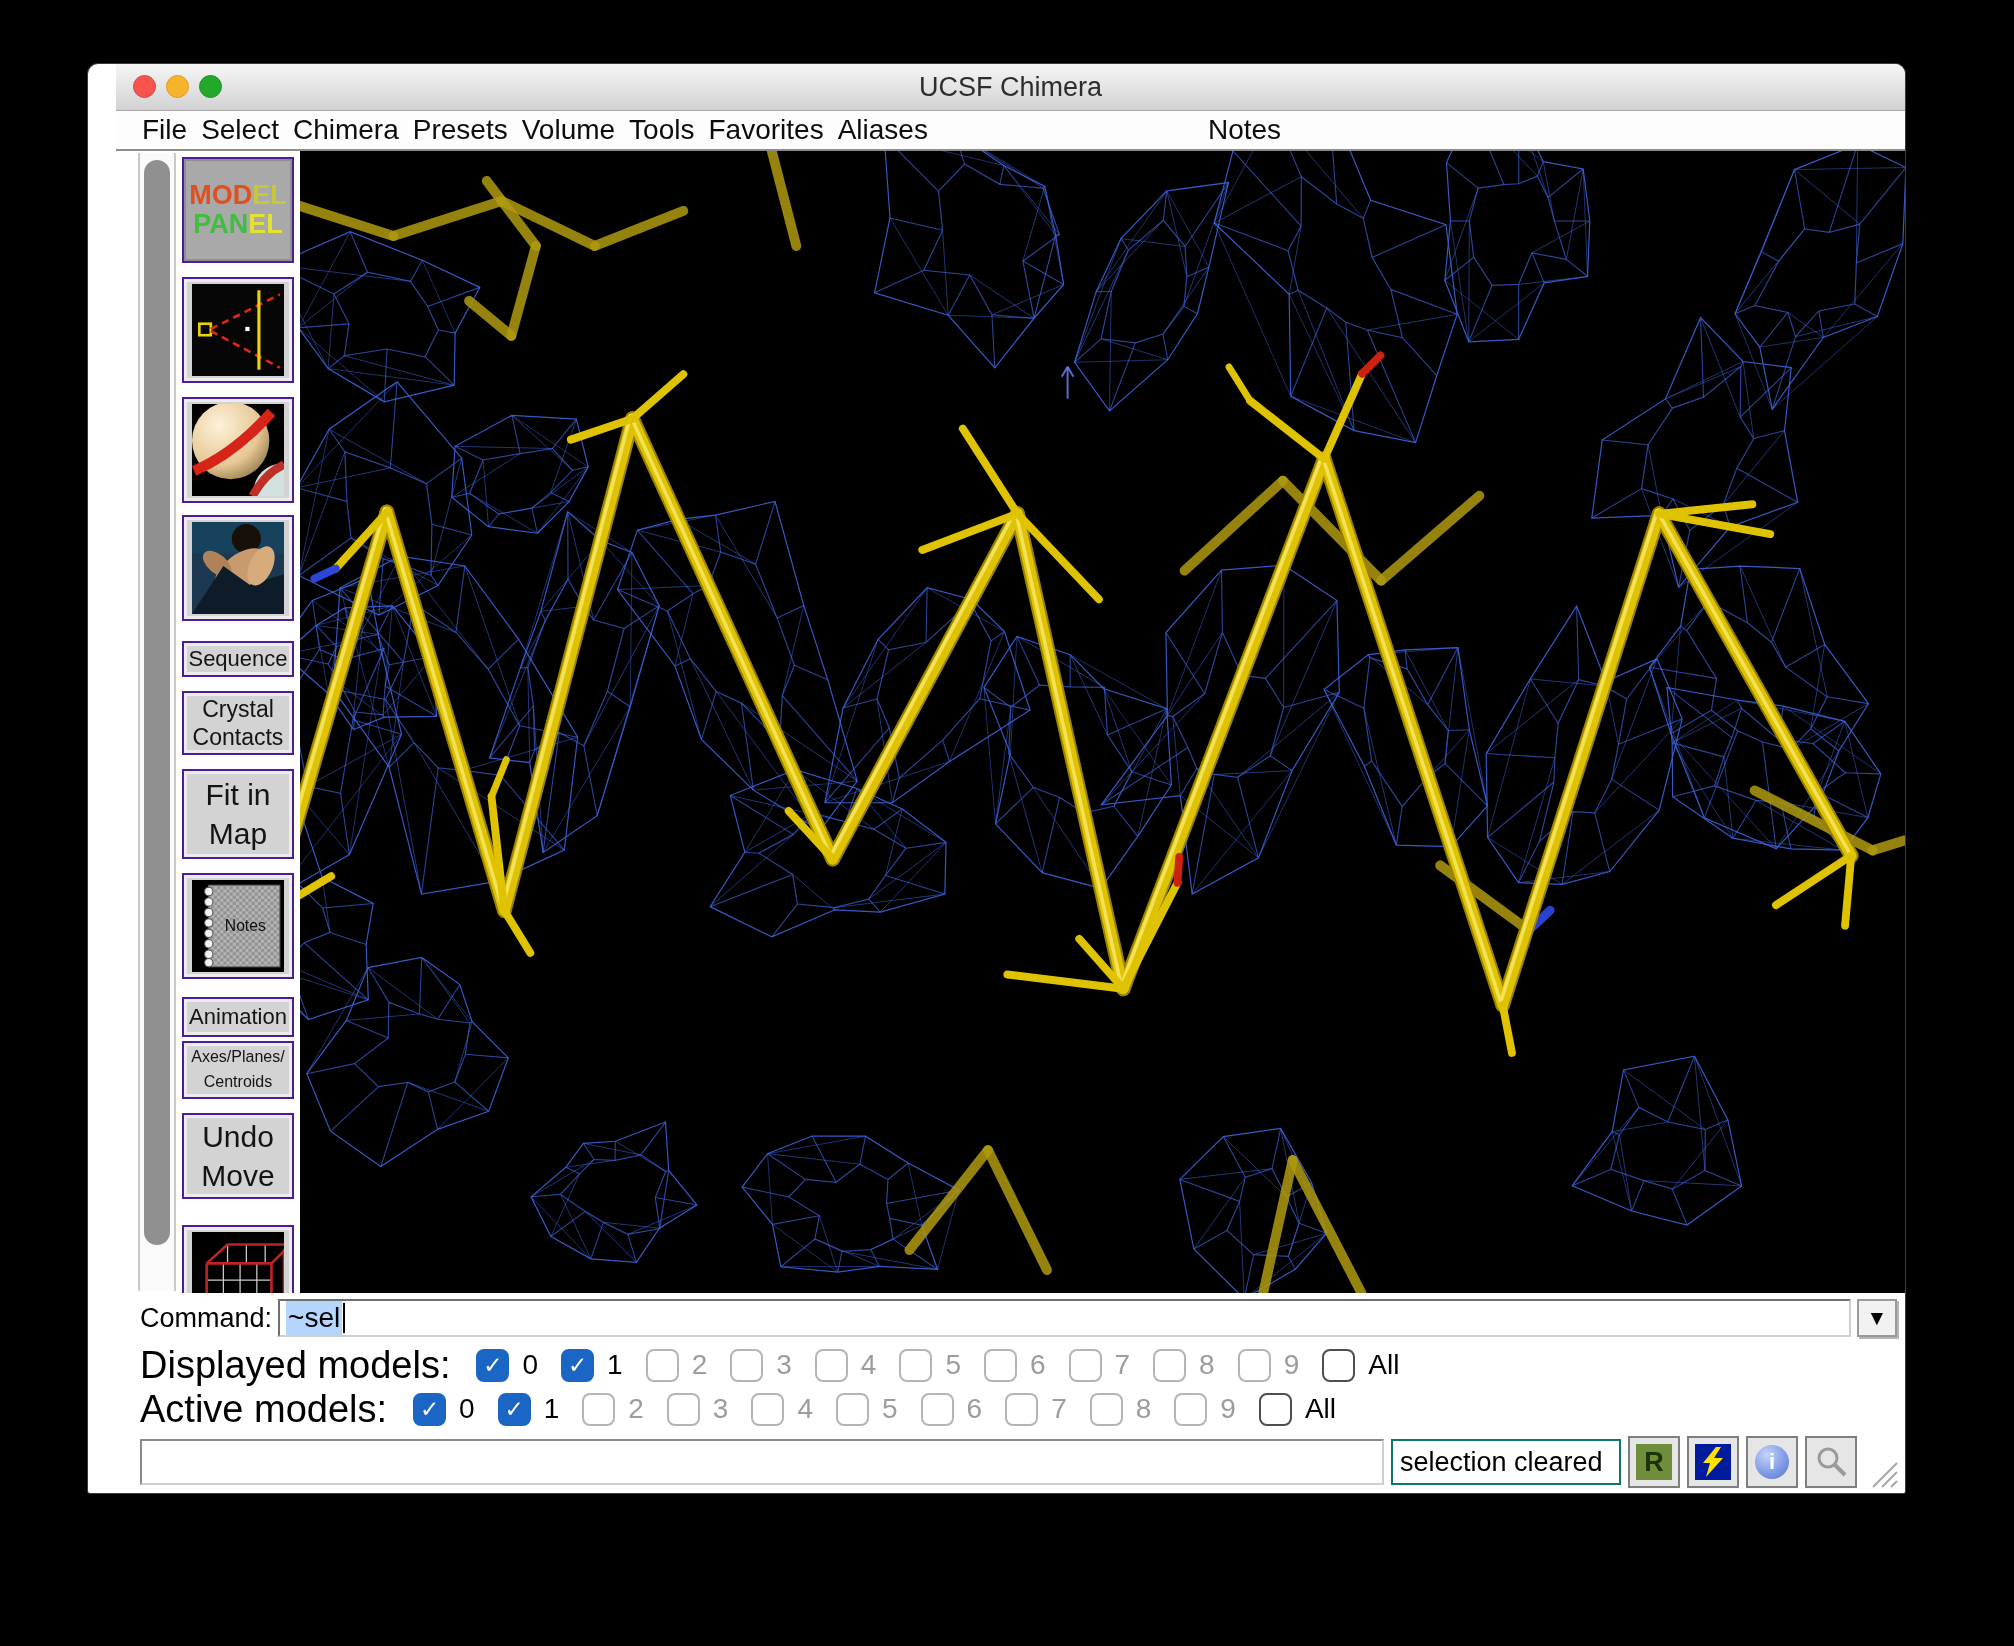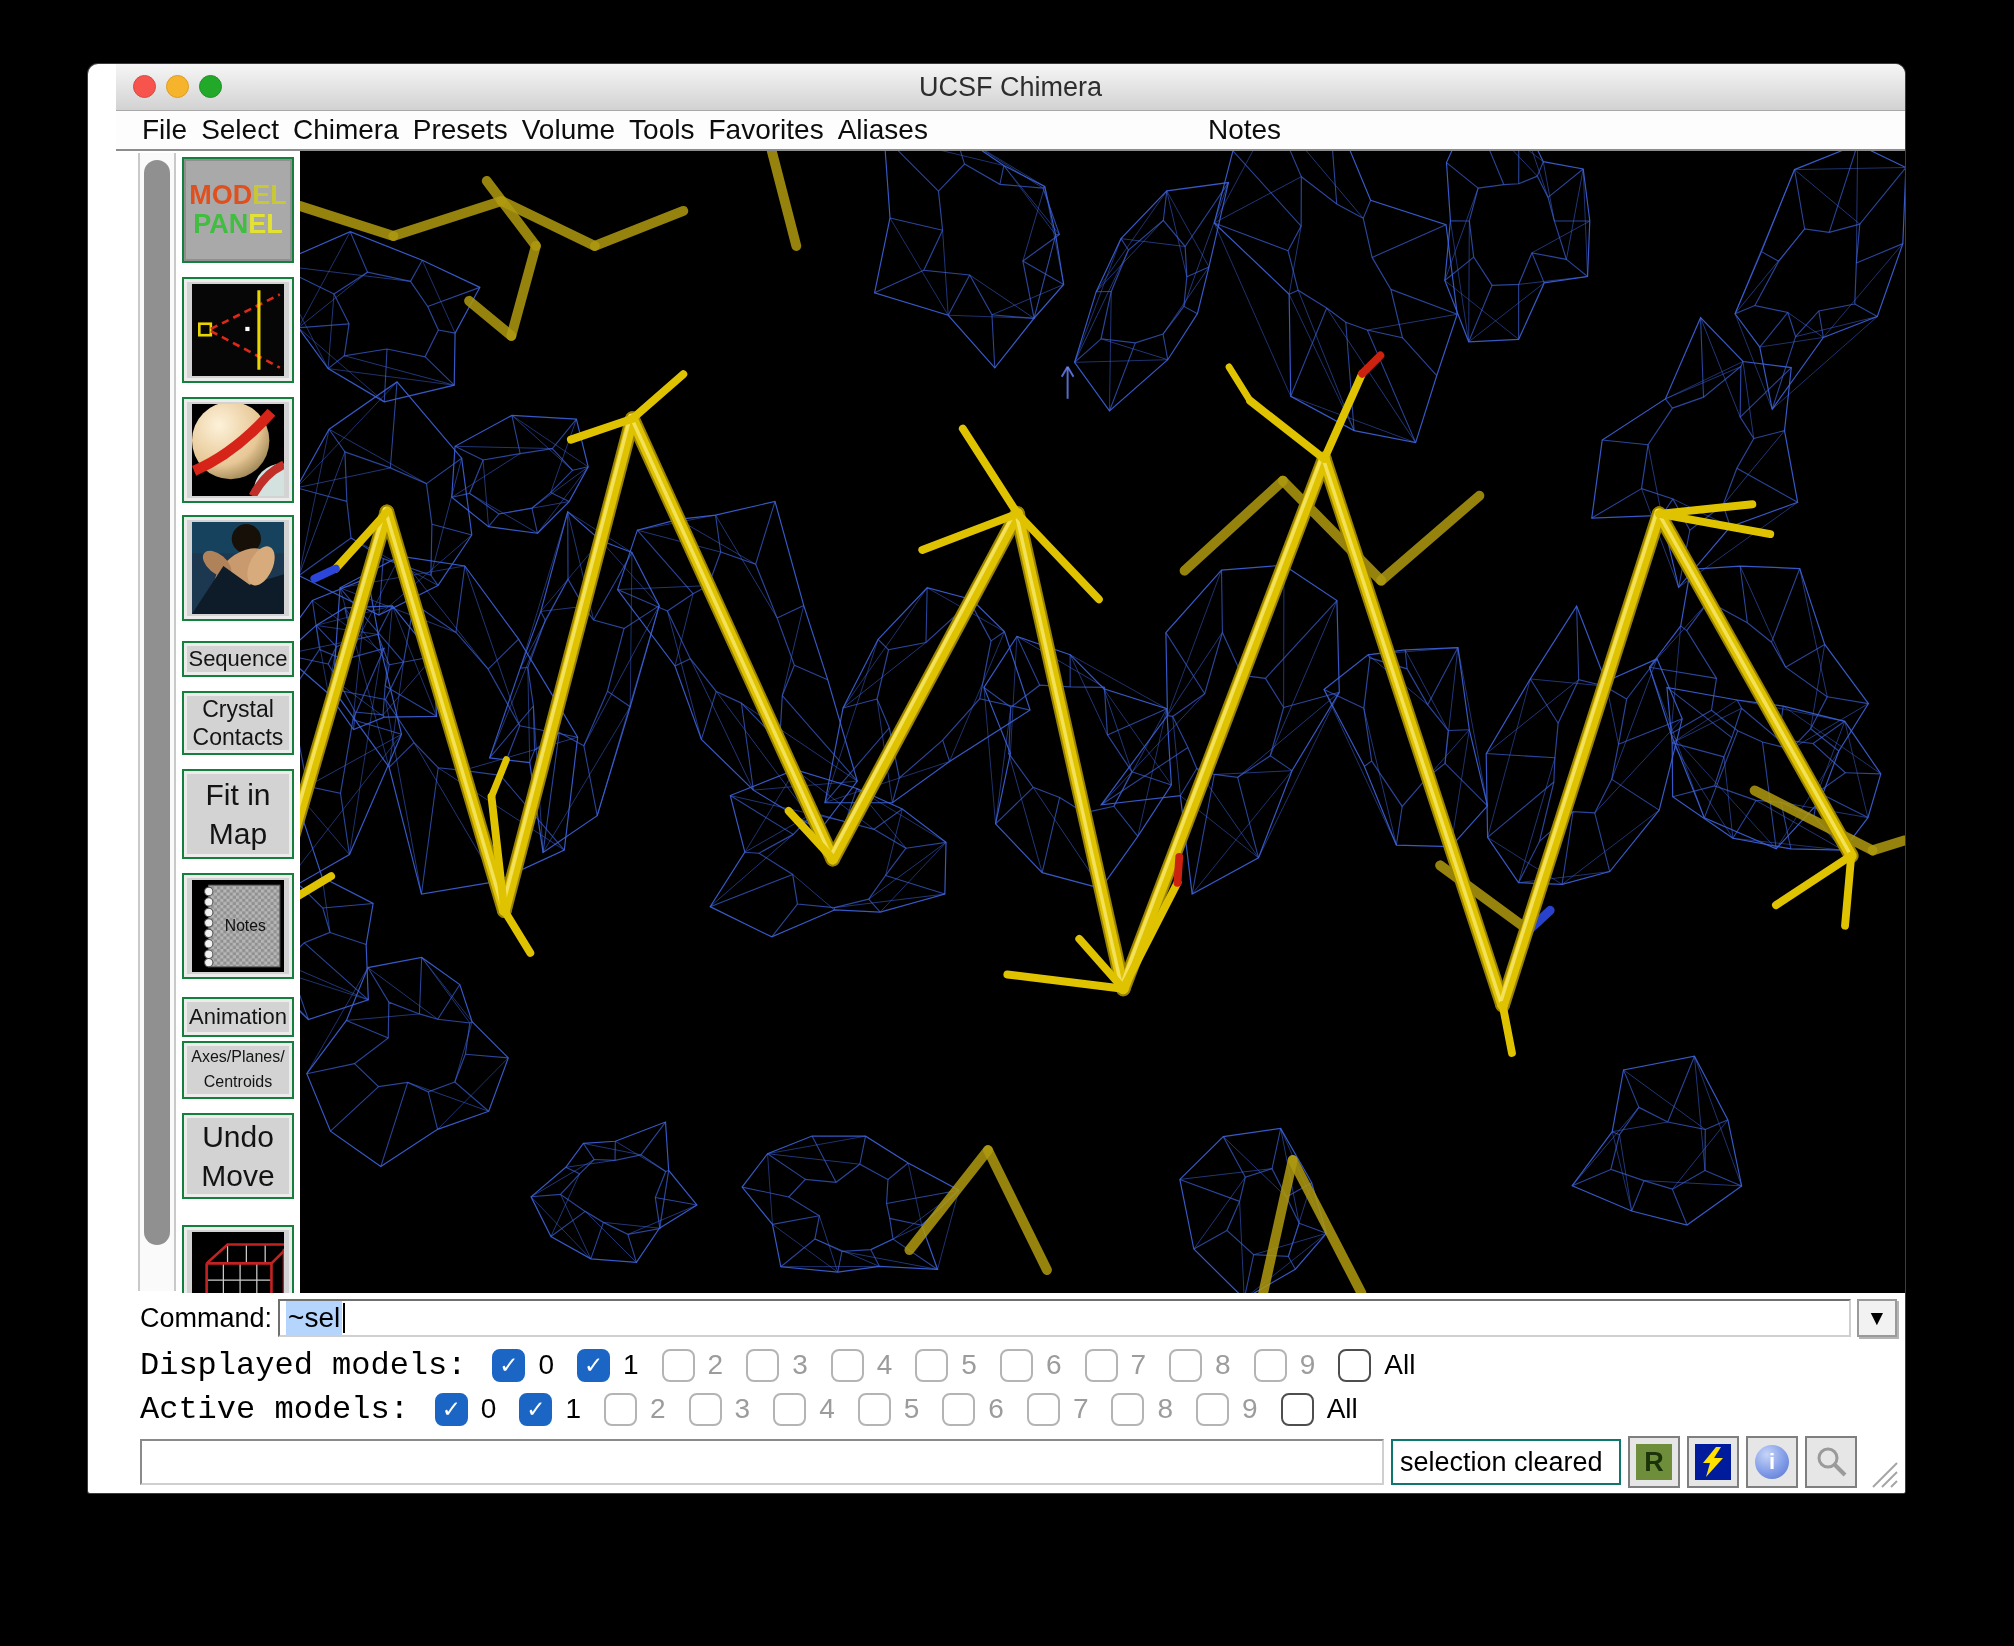--- a/index.html
+++ b/index.html
@@ -22,21 +22,21 @@
            display:flex;align-items:center;gap:14px;padding-left:26px;font-size:28px;color:#0c0c0c;}
   .mitem{white-space:nowrap;}
   .mitem.help{margin-left:266px;}
   
   .content{flex:1;display:flex;min-height:0;background:#fff;}
   .sidebar{width:184px;flex:none;position:relative;background:#fff;overflow:hidden;}
   .scrolltrack{position:absolute;left:22px;top:2px;bottom:2px;width:38px;background:#fafafa;
                border-left:2px solid #c9c9c9;border-right:2px solid #c9c9c9;box-sizing:border-box;}
   .scrollthumb{position:absolute;left:4px;top:7px;width:26px;height:1085px;background:#909090;border-radius:13px;}
   .sbtn{position:absolute;left:66px;width:112px;box-sizing:border-box;background:#d3d3d3;
-        border:2px solid #15803d;box-shadow:inset 0 0 0 3px #ececec,0 0 0 2px #ffffff;
+        border:2px solid #4c1d95;box-shadow:inset 0 0 0 3px #ececec,0 0 0 2px #ffffff;
         display:flex;flex-direction:column;align-items:center;justify-content:center;
         color:#141414;padding:0;font-family:inherit;}
   .sbtn .iconbox{width:92px;height:92px;display:block;}
   .t-small{font-size:22px;line-height:1.2;}
   .t-cc{font-size:23px;line-height:1.22;}
   .t-big{font-size:30px;line-height:1.3;}
   .t-tiny{font-size:16px;line-height:1.55;font-weight:500;}
   .mp-face{width:100%;height:100%;background:#a9a9a9;display:flex;flex-direction:column;
            align-items:center;justify-content:center;font-weight:bold;font-size:27px;line-height:1.08;
            box-shadow:inset 0 0 0 2px #8f8f8f;}
@@ -49,21 +49,21 @@
   .cmdinput{flex:1;height:38px;box-sizing:border-box;background:#fff;
             border:2px solid;border-color:#6f6f6f #cfcfcf #cfcfcf #6f6f6f;
             display:flex;align-items:center;padding:0 6px;font-size:28px;color:#000;}
   .selval{background:#b5d5fc;padding:1px 2px 2px 2px;}
   .caret{width:2px;height:30px;background:#000;margin-left:1px;}
   .cmddrop{width:40px;height:38px;box-sizing:border-box;background:#f2f2f2;border:2px solid #9a9a9a;
            box-shadow:2px 2px 0 #b5b5b5;display:flex;align-items:center;justify-content:center;
            font-size:21px;color:#000;padding:0;}
   
   .modelrow{height:44px;flex:none;background:#fff;display:flex;align-items:center;padding-left:24px;}
-  .rowlabel{font-size:32px;color:#000;margin-right:26px;white-space:nowrap;font-family:Liberation Mono, monospace;}
+  .rowlabel{font-size:38px;color:#000;margin-right:26px;white-space:nowrap;}
   .cbgroup{display:flex;align-items:center;margin-right:23px;}
   .cb{width:33px;height:33px;box-sizing:border-box;border-radius:8px;background:#fff;
       border:2.5px solid #b4b4b4;display:flex;align-items:center;justify-content:center;
       font-size:23px;color:#fff;flex:none;}
   .cb.checked{background:#1b66c5;border-color:#1b66c5;}
   .cb.allcb{border-color:#4e4e4e;}
   .cbl{font-size:28px;color:#000;margin-left:13px;}
   .cbl.dim{color:#9c9c9c;}
   
   .statusrow{height:62px;flex:none;background:#fff;display:flex;align-items:center;

